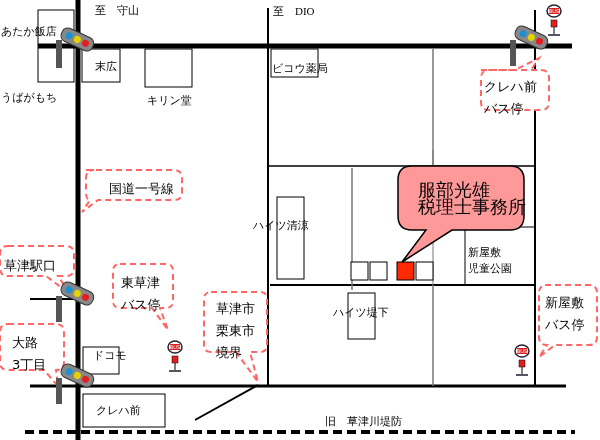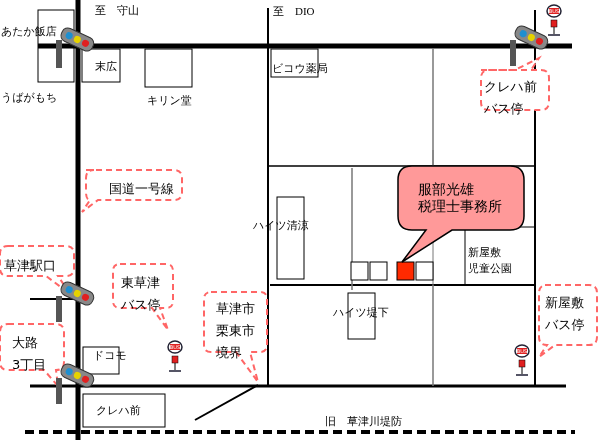--- a/index.html
+++ b/index.html
@@ -134,21 +134,21 @@
 <div class="lbl" style="left:147px;top:61px;margin-top:32px;">キリン堂</div>
 <div class="lbl" style="left:272px;top:61px;">ビコウ薬局</div>
 <div class="lbl" style="left:253px;top:218px;">ハイツ清涼</div>
 <div class="lbl" style="left:333px;top:305px;">ハイツ堤下</div>
 <div class="lbl ml" style="left:468px;top:245px;">新屋敷
 児童公園</div>
 <div class="lbl" style="left:93px;top:348px;">ドコモ</div>
 <div class="lbl" style="left:96px;top:403px;">クレハ前</div>
 <div class="lbl" style="left:325px;top:414px;">旧　草津川堤防</div>
 
-<div class="bubble" style="left:418px;top:181px;font-size:14px;line-height:17px;">服部光雄
+<div class="bubble" style="left:418px;top:181px;font-size:18px;line-height:17px;">服部光雄
 税理士事務所</div>
 <div class="bubble" style="left:85px;top:178px;padding-left:24px;">国道一号線</div>
 <div class="bubble" style="left:4px;top:255px;">草津駅口</div>
 <div class="bubble" style="left:12px;top:332px;">大路
 3丁目</div>
 <div class="bubble" style="left:121px;top:272px;">東草津
 バス停</div>
 <div class="bubble" style="left:216px;top:298px;">草津市
 栗東市
 境界</div>

